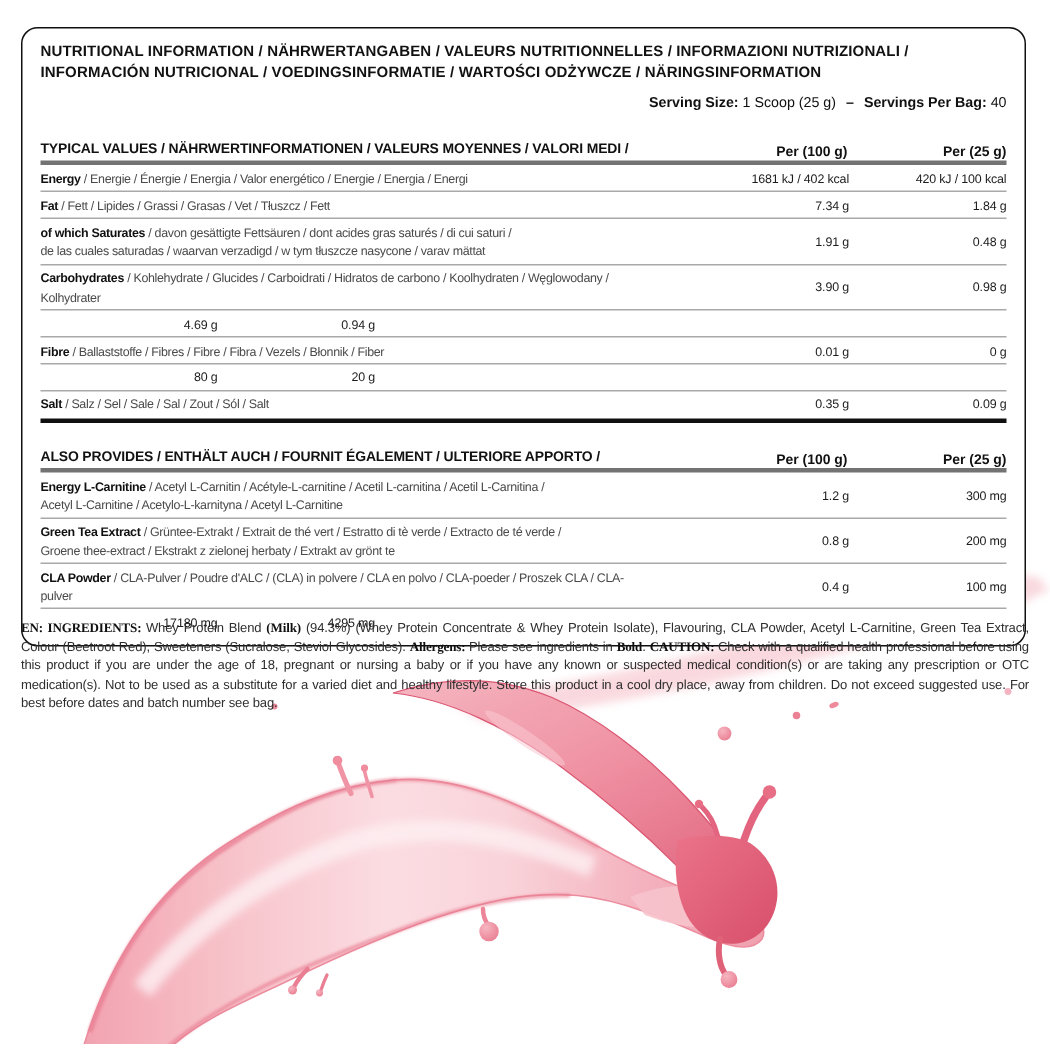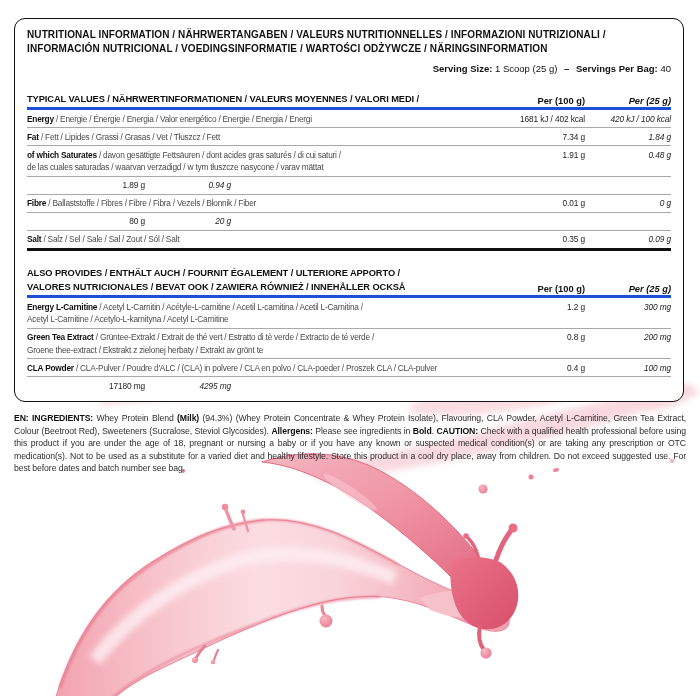--- a/index.html
+++ b/index.html
@@ -8,39 +8,39 @@
   .splash-svg{position:absolute;left:0;top:380px;width:700px;height:320px;z-index:0;}
 
   .label-box{position:absolute;left:14px;top:18px;width:670px;z-index:2;
              box-sizing:border-box;background:#fff;border:1.6px solid #101010;
              border-radius:11px;padding:9px 12px 7px 12px;}
   .panel-title{font-weight:bold;font-size:10px;line-height:1.4;letter-spacing:.1px;}
   .serving-line{text-align:right;font-size:9.5px;margin-top:7px;margin-bottom:19px;}
   .serving-line .lbl{font-weight:bold;}
   .serving-line .sep{font-weight:bold;padding:0 4px;}
 
-  .section-header{display:flex;align-items:flex-end;border-bottom:3px solid #1d4ed8;
-                  padding-bottom:1px;}
+  .section-header{display:flex;align-items:flex-end;border-bottom:3px solid #737373;
+                  padding-bottom:1px;gap:20px;}
   .section-header.also{border-top:3px solid #101010;margin-top:1px;padding-top:16px;}
   .sh-title{flex:1;font-weight:bold;font-size:9.3px;line-height:1.45;letter-spacing:-.1px;}
   .colhead{font-weight:bold;font-size:9.3px;}
   .col1{width:118px;text-align:right;}
-  .col2{width:86px;text-align:right;font-style:italic;}
-
-  .nrow{display:flex;align-items:flex-start;padding:2.5px 0 2px 0;font-size:8.3px;}
+  .col2{width:86px;text-align:right;}
+
+  .nrow{display:flex;align-items:center;padding:2.5px 0 2px 0;font-size:8.3px;gap:19px;}
   .nrow + .nrow{border-top:1px solid #a9a9a9;}
   .nrow .row-label{flex:1;line-height:1.5;color:#4a4a4a;letter-spacing:-.22px;padding-right:4px;}
   .nrow .row-term{font-weight:bold;color:#101010;}
   .nrow .row-line2{color:#4a4a4a;}
   .nrow .val{font-size:8.3px;color:#1c1c1c;line-height:1.5;letter-spacing:-.1px;}
 
   .ingredients{position:absolute;left:14px;top:412px;width:672px;z-index:2;
                font-size:8.7px;line-height:1.45;text-align:justify;color:#2e2e2e;
                letter-spacing:-.1px;}
-  .ingredients .b{font-weight:bold;color:#101010;}
+  .ingredients .b{font-weight:bold;color:#101010;font-family:Liberation Serif, serif;}
 </style>
 </head>
 <body>
 
 <div class="page">
 
   <svg class="splash-svg" viewBox="0 380 700 320" xmlns="http://www.w3.org/2000/svg" aria-hidden="true">
     <defs>
       <linearGradient id="gBand" x1="0" y1="0" x2="1" y2="0">
         <stop offset="0" stop-color="#f2a0ae"></stop>
@@ -162,23 +162,31 @@
 
   <div class="nrow">
     <div class="row-label">
       <span class="row-term">of which Saturates</span><span> / davon gesättigte Fettsäuren / dont acides gras saturés / di cui saturi /</span>
       <div class="row-line2">de las cuales saturadas / waarvan verzadigd / w tym tłuszcze nasycone / varav mättat</div>
     </div>
     <div class="val col1">1.91 g</div>
     <div class="val col2">0.48 g</div>
   </div>
 
-
-  <div class="nrow">
-    <div class="val col1">1.89 g</div>
+  <div class="nrow">
+    <div class="row-label">
+      <span class="row-term">Carbohydrates</span><span> / Kohlehydrate / Glucides / Carboidrati / Hidratos de carbono / Koolhydraten / Węglowodany / Kolhydrater</span>
+      
+    </div>
+    <div class="val col1">3.90 g</div>
+    <div class="val col2">0.98 g</div>
+  </div>
+
+  <div class="nrow">
+    <div class="val col1">4.69 g</div>
     <div class="val col2">0.94 g</div>
   </div>
 
   <div class="nrow">
     <div class="row-label">
       <span class="row-term">Fibre</span><span> / Ballaststoffe / Fibres / Fibre / Fibra / Vezels / Błonnik / Fiber</span>
       
     </div>
     <div class="val col1">0.01 g</div>
     <div class="val col2">0 g</div>
@@ -195,21 +203,20 @@
       
     </div>
     <div class="val col1">0.35 g</div>
     <div class="val col2">0.09 g</div>
   </div>
 </div>
 
     <div class="section-header also">
       <div class="sh-title">
         <div>ALSO PROVIDES / ENTHÄLT AUCH / FOURNIT ÉGALEMENT / ULTERIORE APPORTO /</div>
-        <div>VALORES NUTRICIONALES / BEVAT OOK / ZAWIERA RÓWNIEŻ / INNEHÅLLER OCKSÅ</div>
       </div>
       <div class="colhead col1">Per (100 g)</div>
       <div class="colhead col2">Per (25 g)</div>
     </div>
 
     <div>
   <div class="nrow">
     <div class="row-label">
       <span class="row-term">Energy L-Carnitine</span><span> / Acetyl L-Carnitin / Acétyle-L-carnitine / Acetil L-carnitina / Acetil L-Carnitina /</span>
       <div class="row-line2">Acetyl L-Carnitine / Acetylo-L-karnityna / Acetyl L-Carnitine</div>

